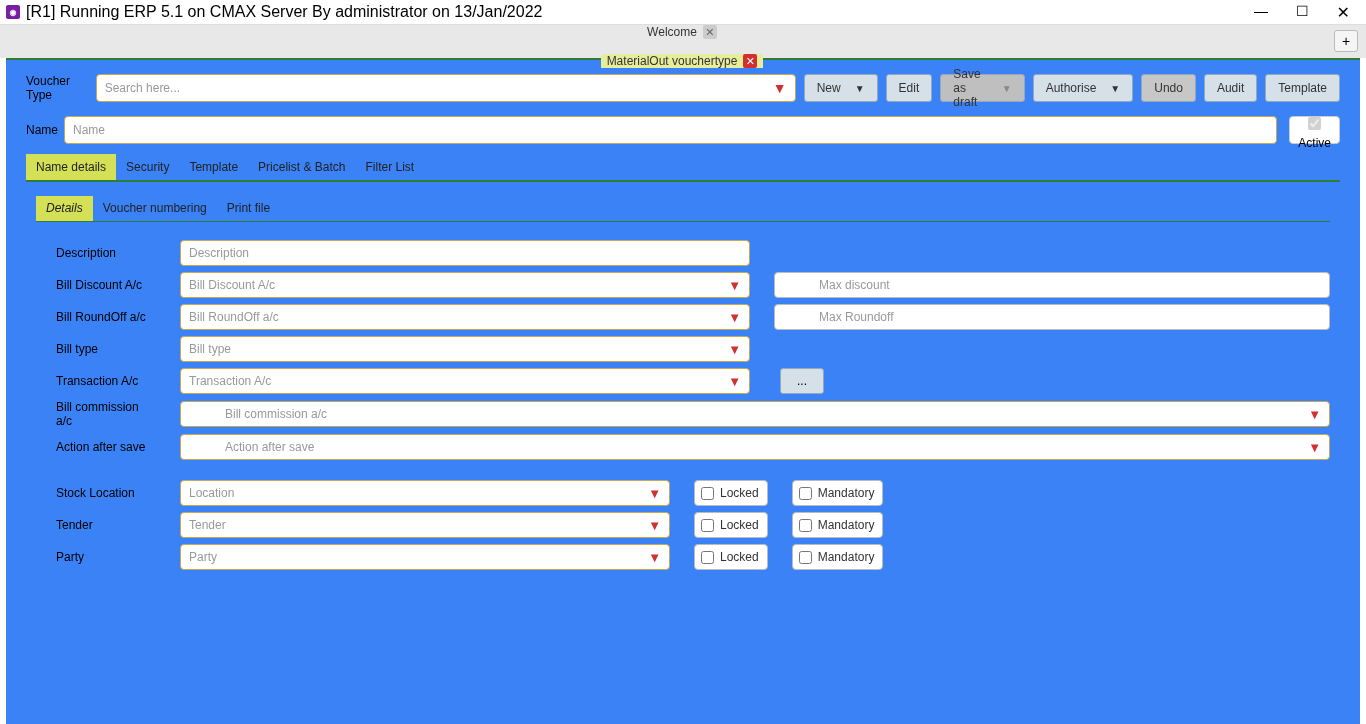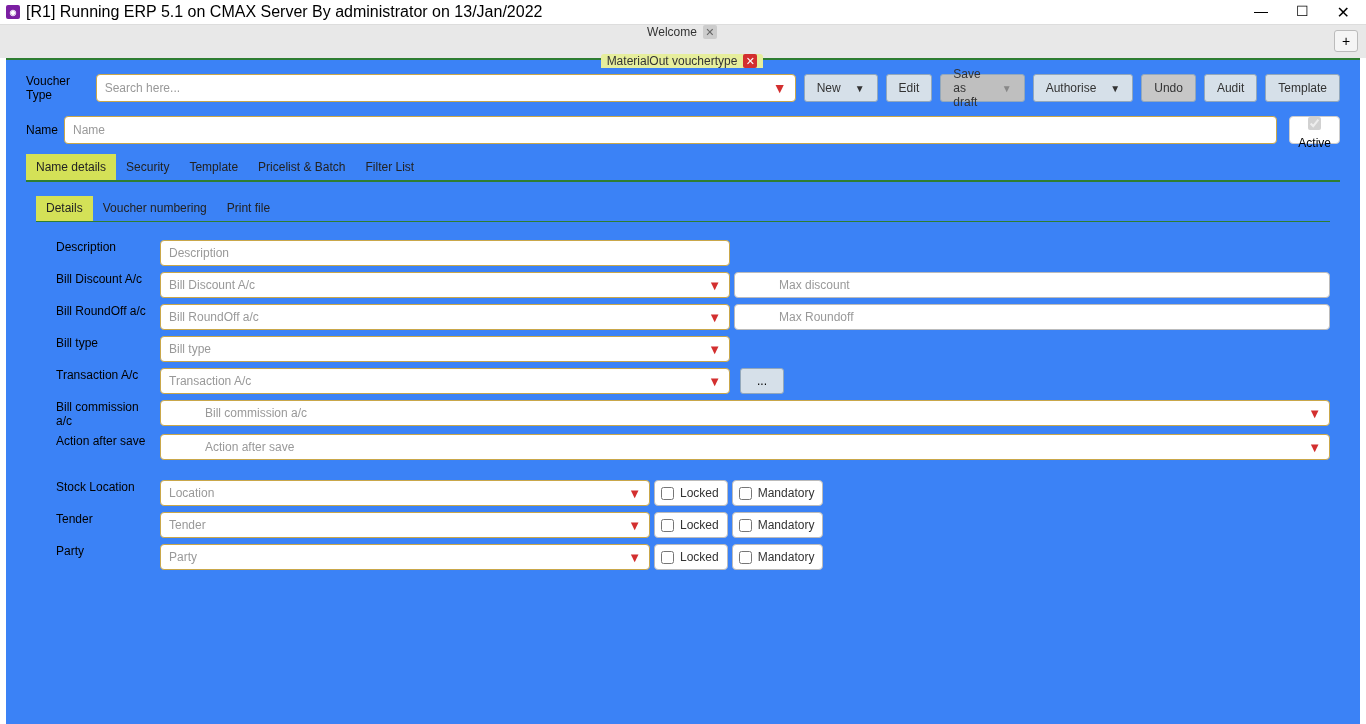--- a/index.html
+++ b/index.html
@@ -46,24 +46,24 @@
 
 
 .tabs1 { display:flex; height: 28px; border-bottom: 2px solid #2e7d32;}
 .tabs1 .t { padding: 6px 10px; font-size:12px; color:#222; cursor:pointer;}
 .tabs1 .t.active { background: #d4e157; }
 
 .subpanel { padding: 14px 10px 0 10px;}
 
 .tabs2 { display:flex; height: 26px; border-bottom: 1px solid #2e7d32; margin-bottom: 18px;}
 .tabs2 .t { padding: 5px 10px; font-size:12px; color:#222; cursor:pointer;}
-.tabs2 .t.active { background: #d4e157; }
-
-
-.formrow { display:flex; align-items:flex-start; gap: 4px; margin-bottom: 6px;}
+.tabs2 .t.active { background: #d4e157; font-style: italic; }
+
+
+.formrow { display:flex; align-items:center; gap: 24px; margin-bottom: 6px;}
 .flabel { width: 120px; font-size:12px; color:#000; padding-left: 20px;}
 .finput { height: 26px; background:#fff; border:1px solid #c9a74a; border-radius:4px; padding:0 8px; color:#999; display:flex; align-items:center; font-size:12px;}
 .finput.plain { border:1px solid #bbb; }
 .finput .caret { margin-left:auto; color:#d32f2f; font-size:13px;}
 .w570 { width: 570px; }
 .w490 { width: 490px; }
 .wflex { flex: 1; padding-left: 44px; }
 .dotsbtn { width:44px; height:26px; background:#d6e0e9; border:1px solid #93a8bb; border-radius:3px; display:flex; align-items:center; justify-content:center; cursor:pointer; margin-left: 6px;}
 .chkbox { height:26px; background:#fff; border:1px solid #bbb; border-radius:4px; padding:0 8px 0 6px; display:flex; align-items:center; gap:6px; font-size:12px; color:#333;}
 .chkbox input { width:13px; height:13px;}

